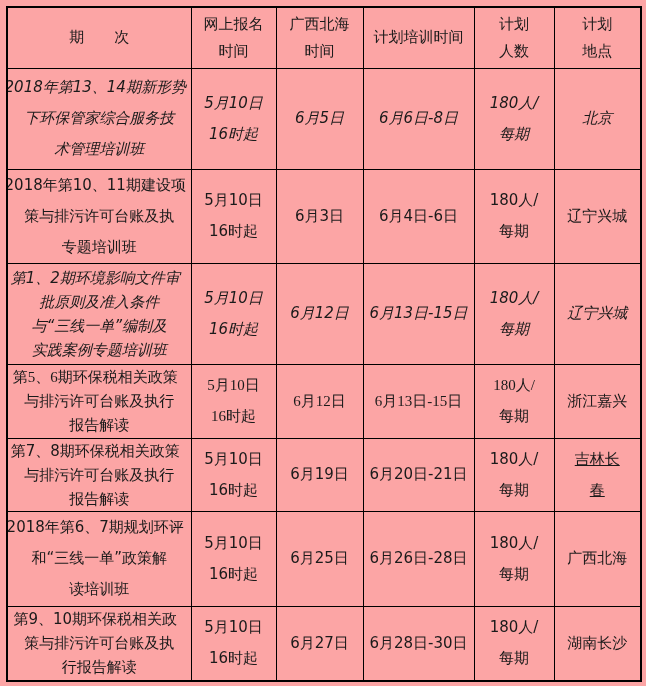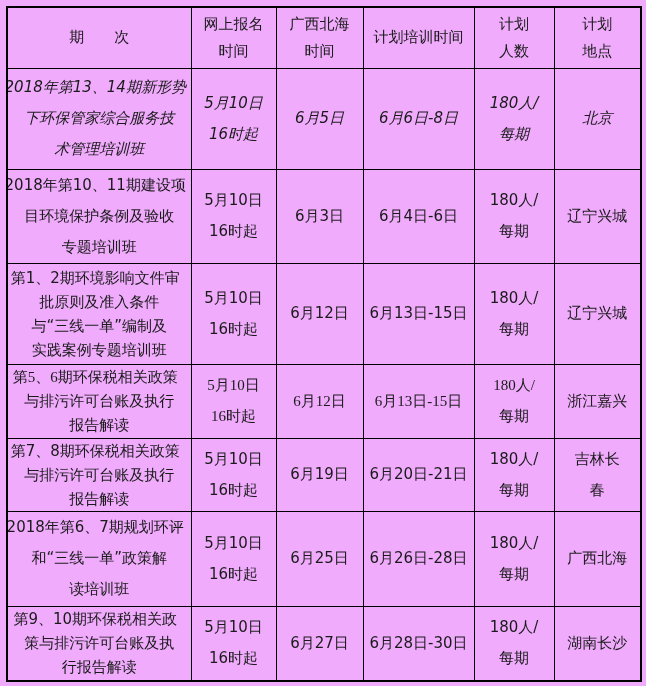--- a/index.html
+++ b/index.html
@@ -4,21 +4,21 @@
 <style>
   html, body {
     margin: 0;
     padding: 0;
     background: #ffffff;
     font-family: "DejaVu Sans", "Liberation Sans", sans-serif;
   }
   .page {
     width: 646px;
     height: 686px;
-    background: #f0abfc;
+    background: #fca5a5;
     box-sizing: border-box;
     padding: 6px 0 0 6px;
     overflow: hidden;
   }
   table.schedule {
     border-collapse: collapse;
     table-layout: fixed;
     width: 634px;
     border: 2px solid #000000;
   }
@@ -30,37 +30,38 @@
     text-align: center;
     vertical-align: middle;
     white-space: pre-line;
     padding: 0;
     line-height: 31px;
     overflow: hidden;
   }
   tr.hdr    { height: 61px; }
   tr.row-1  { height: 101px; font-style: italic; }
   tr.row-2  { height: 94px; }
-  tr.row-3  { height: 101px; }
+  tr.row-3  { height: 101px; font-style: italic; }
   tr.row-4  { height: 74px; font-family: Liberation Serif, serif; }
   tr.row-5  { height: 73px; }
   tr.row-6  { height: 95px; padding-left: 31px; }
   tr.row-7  { height: 75px; margin-left: 28px; }
   tr.hdr th { line-height: 27px; }
   td.title-cell {
     text-align: left;
     padding-left: 14px;
     padding-right: 2px;
     text-indent: -8px;
   }
   td.title-cell.loose { line-height: 31px; }
   td.title-cell.tight { line-height: 24px; }
   td.loc-wrap {
     text-align: left;
     padding-left: 7px;
+    text-decoration: underline;
   }
 </style>
 </head>
 <body>
 
 <div class="page">
   <table class="schedule">
     <colgroup>
       <col style="width:184px">
       <col style="width:85px">
@@ -91,21 +92,21 @@
 16时起</td>
         <td>6月5日</td>
         <td>6月6日-8日</td>
         <td>180人/
 每期</td>
         <td>北京</td>
       </tr>
 
       <tr class="row-2">
         <td class="title-cell loose">2018年第10、11期建设项
-目环境保护条例及验收
+策与排污许可台账及执
 专题培训班</td>
         <td>5月10日
 16时起</td>
         <td>6月3日</td>
         <td>6月4日-6日</td>
         <td>180人/
 每期</td>
         <td>辽宁兴城</td>
       </tr>
 

